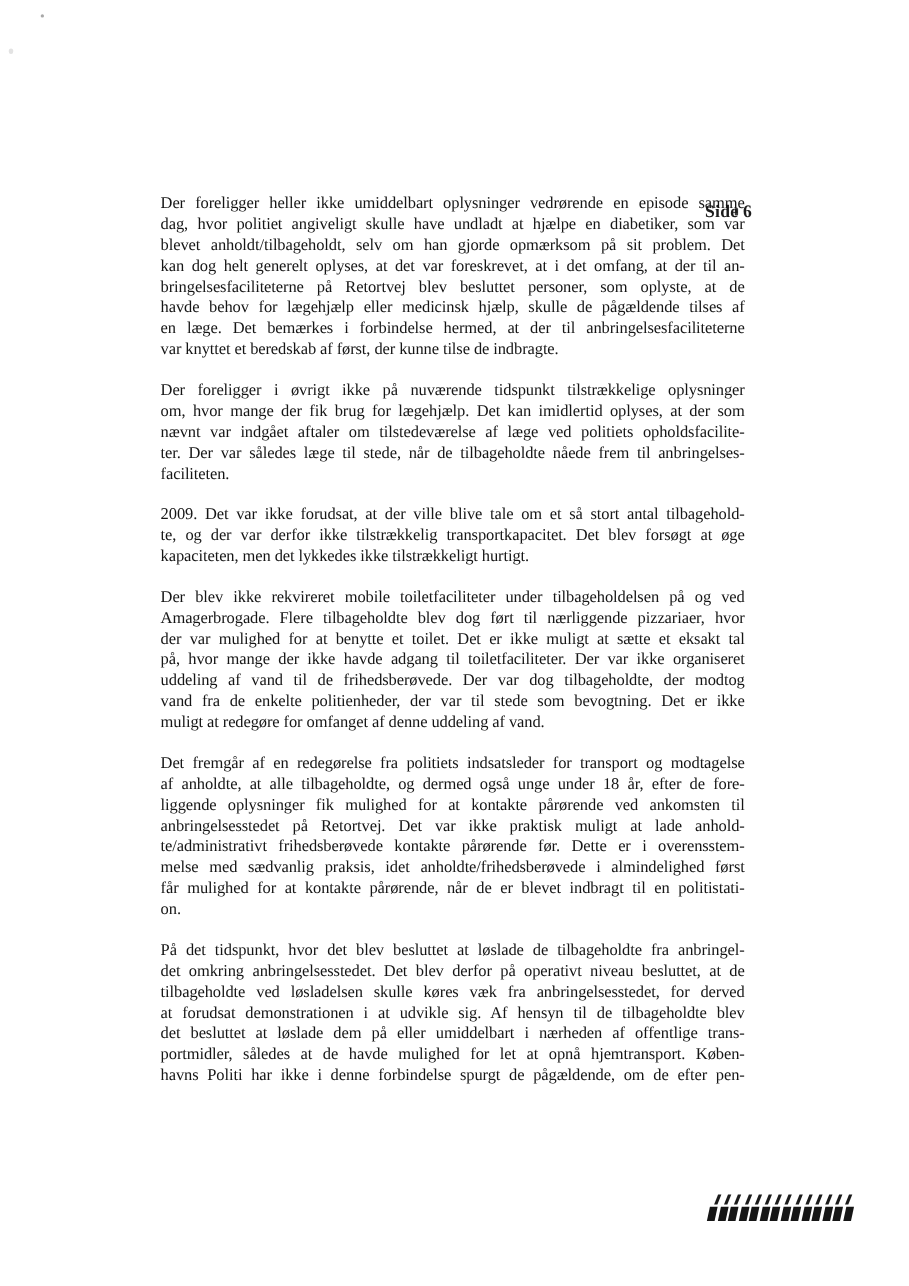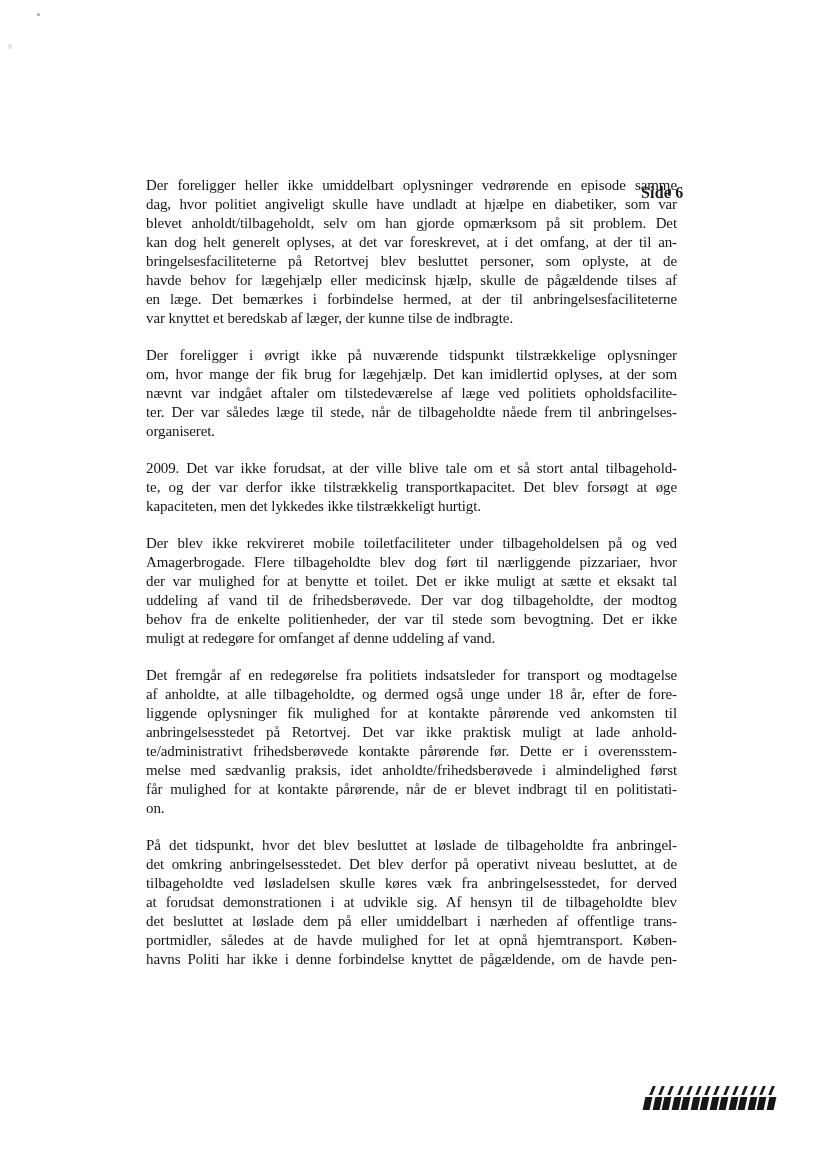--- a/index.html
+++ b/index.html
@@ -87,60 +87,61 @@
 
   <div class="doc-body">
     <div class="para">
         <div class="line">Der foreligger heller ikke umiddelbart oplysninger vedrørende en episode samme</div>
         <div class="line">dag, hvor politiet angiveligt skulle have undladt at hjælpe en diabetiker, som var</div>
         <div class="line">blevet anholdt/tilbageholdt, selv om han gjorde opmærksom på sit problem. Det</div>
         <div class="line">kan dog helt generelt oplyses, at det var foreskrevet, at i det omfang, at der til an-</div>
         <div class="line">bringelsesfaciliteterne på Retortvej blev besluttet personer, som oplyste, at de</div>
         <div class="line">havde behov for lægehjælp eller medicinsk hjælp, skulle de pågældende tilses af</div>
         <div class="line">en læge. Det bemærkes i forbindelse hermed, at der til anbringelsesfaciliteterne</div>
-        <div class="line last">var knyttet et beredskab af læger, der kunne tilse de indbragte.</div>
+        <div class="line last">var knyttet et beredskab af først, der kunne tilse de indbragte.</div>
       </div>
     <div class="para">
         <div class="line">Der foreligger i øvrigt ikke på nuværende tidspunkt tilstrækkelige oplysninger</div>
         <div class="line">om, hvor mange der fik brug for lægehjælp. Det kan imidlertid oplyses, at der som</div>
         <div class="line">nævnt var indgået aftaler om tilstedeværelse af læge ved politiets opholdsfacilite-</div>
         <div class="line">ter. Der var således læge til stede, når de tilbageholdte nåede frem til anbringelses-</div>
-        <div class="line last">organiseret.</div>
+        <div class="line last">faciliteten.</div>
       </div>
     <div class="para">
         <div class="line">2009. Det var ikke forudsat, at der ville blive tale om et så stort antal tilbagehold-</div>
         <div class="line">te, og der var derfor ikke tilstrækkelig transportkapacitet. Det blev forsøgt at øge</div>
         <div class="line last">kapaciteten, men det lykkedes ikke tilstrækkeligt hurtigt.</div>
       </div>
     <div class="para">
         <div class="line">Der blev ikke rekvireret mobile toiletfaciliteter under tilbageholdelsen på og ved</div>
         <div class="line">Amagerbrogade. Flere tilbageholdte blev dog ført til nærliggende pizzariaer, hvor</div>
         <div class="line">der var mulighed for at benytte et toilet. Det er ikke muligt at sætte et eksakt tal</div>
+        <div class="line">på, hvor mange der ikke havde adgang til toiletfaciliteter. Der var ikke organiseret</div>
         <div class="line">uddeling af vand til de frihedsberøvede. Der var dog tilbageholdte, der modtog</div>
-        <div class="line">behov fra de enkelte politienheder, der var til stede som bevogtning. Det er ikke</div>
+        <div class="line">vand fra de enkelte politienheder, der var til stede som bevogtning. Det er ikke</div>
         <div class="line last">muligt at redegøre for omfanget af denne uddeling af vand.</div>
       </div>
     <div class="para">
         <div class="line">Det fremgår af en redegørelse fra politiets indsatsleder for transport og modtagelse</div>
         <div class="line">af anholdte, at alle tilbageholdte, og dermed også unge under 18 år, efter de fore-</div>
         <div class="line">liggende oplysninger fik mulighed for at kontakte pårørende ved ankomsten til</div>
         <div class="line">anbringelsesstedet på Retortvej. Det var ikke praktisk muligt at lade anhold-</div>
         <div class="line">te/administrativt frihedsberøvede kontakte pårørende før. Dette er i overensstem-</div>
         <div class="line">melse med sædvanlig praksis, idet anholdte/frihedsberøvede i almindelighed først</div>
         <div class="line">får mulighed for at kontakte pårørende, når de er blevet indbragt til en politistati-</div>
         <div class="line last">on.</div>
       </div>
     <div class="para justify-last">
         <div class="line">På det tidspunkt, hvor det blev besluttet at løslade de tilbageholdte fra anbringel-</div>
         <div class="line">det omkring anbringelsesstedet. Det blev derfor på operativt niveau besluttet, at de</div>
         <div class="line">tilbageholdte ved løsladelsen skulle køres væk fra anbringelsesstedet, for derved</div>
         <div class="line">at forudsat demonstrationen i at udvikle sig. Af hensyn til de tilbageholdte blev</div>
         <div class="line">det besluttet at løslade dem på eller umiddelbart i nærheden af offentlige trans-</div>
         <div class="line">portmidler, således at de havde mulighed for let at opnå hjemtransport. Køben-</div>
-        <div class="line last">havns Politi har ikke i denne forbindelse knyttet de pågældende, om de havde pen-</div>
+        <div class="line last">havns Politi har ikke i denne forbindelse spurgt de pågældende, om de efter pen-</div>
       </div>
   </div>
 
   <div class="hatch-mark">
     <div class="hatch-row thin">
         <div class="stroke"></div>
         <div class="stroke"></div>
         <div class="stroke"></div>
         <div class="stroke"></div>
         <div class="stroke"></div>

